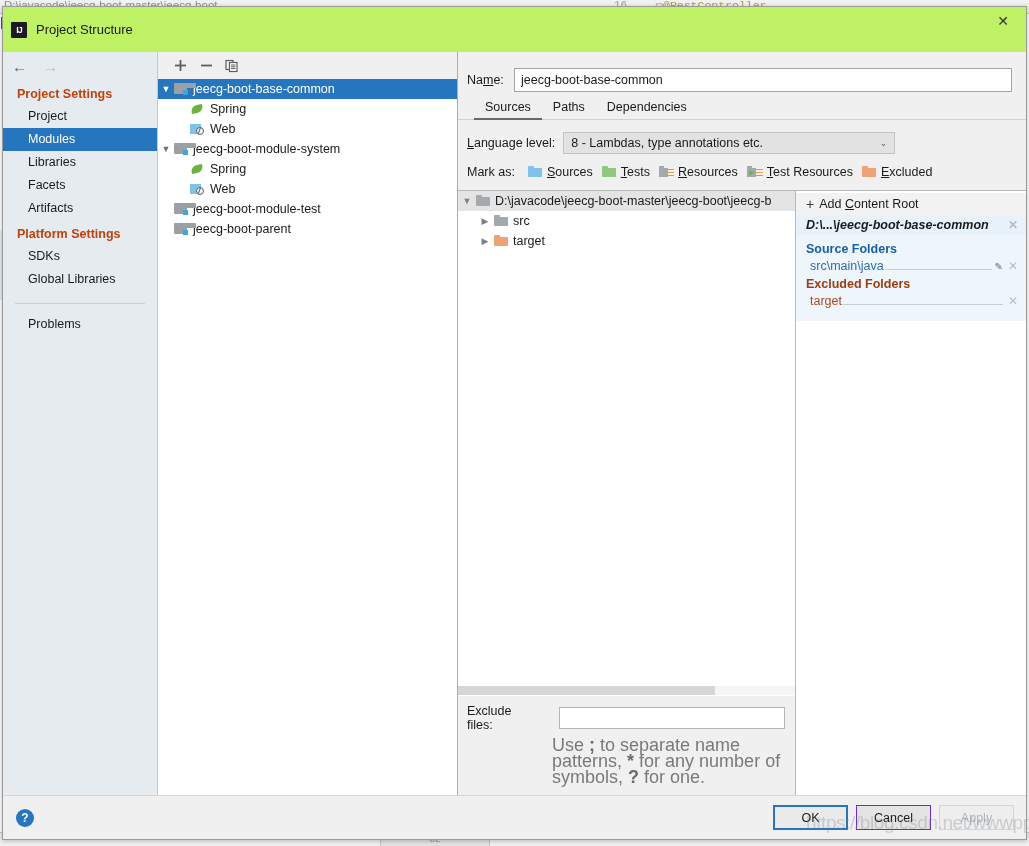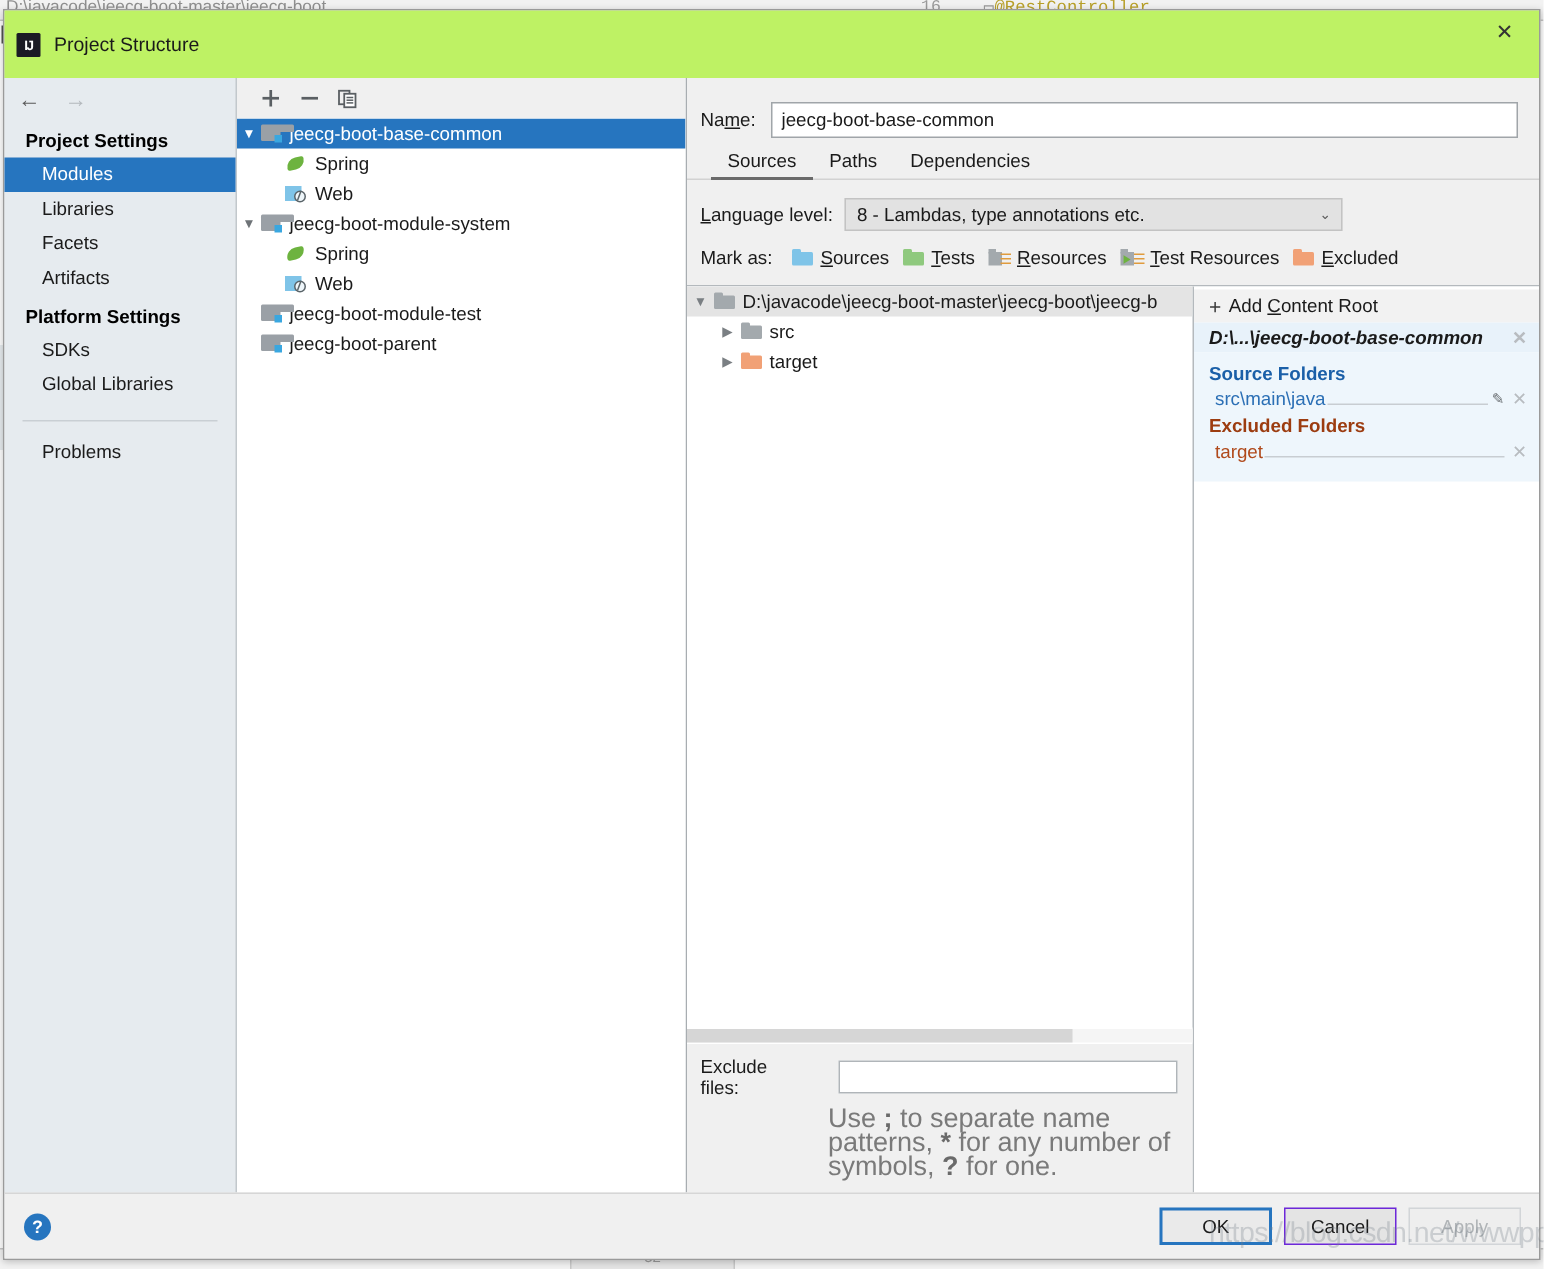--- a/index.html
+++ b/index.html
@@ -109,21 +109,21 @@
     display: flex; flex-direction: column;
     padding-top: 0;
   }
   #nav-row {
     height: 28px; display: flex; align-items: center; padding-left: 9px; gap: 16px;
   }
   .nav-arrow { font-size: 15px; line-height: 1; cursor: pointer; }
   .nav-arrow.enabled { color: #5a5a5a; }
   .nav-arrow.disabled { color: #b4b9bd; }
   .side-group {
-    font-weight: bold; font-size: 12.5px; color: #000000;
+    font-weight: bold; font-size: 12.5px; color: #c2410c;
     padding: 4px 0 4px 14px; margin-top: 3px;
   }
   .side-item {
     font-size: 12.5px; color: #1a1a1a;
     padding: 4px 0 4px 25px;
     cursor: pointer; line-height: 15px;
   }
   .side-item.selected {
     background: #2675bf; color: #ffffff;
   }
@@ -404,20 +404,21 @@
 
   <div id="dialog-body">
 
     <div id="sidebar">
       <div id="nav-row">
         <span class="nav-arrow enabled">←</span>
         <span class="nav-arrow disabled">→</span>
       </div>
 
       <div class="side-group">Project Settings</div>
+      <div class="side-item">Project</div>
       <div class="side-item selected">Modules</div>
       <div class="side-item">Libraries</div>
       <div class="side-item">Facets</div>
       <div class="side-item">Artifacts</div>
 
       <div class="side-group">Platform Settings</div>
       <div class="side-item">SDKs</div>
       <div class="side-item">Global Libraries</div>
 
       <div id="side-sep"></div>

